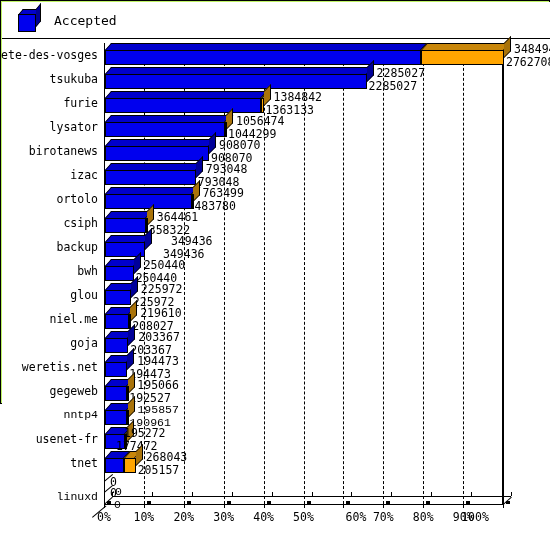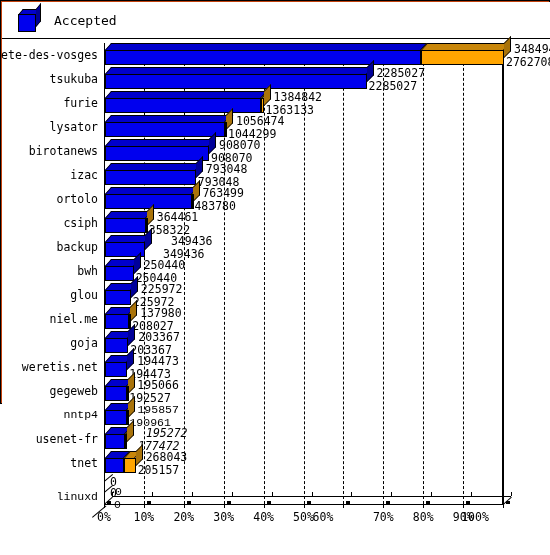--- a/index.html
+++ b/index.html
@@ -3,21 +3,21 @@
 <meta charset="utf-8">
 <style>
   html,body{margin:0;padding:0;background:#ffffff;}
   body{
     width:550px;height:555px;position:relative;overflow:hidden;
     font-family:"DejaVu Sans Mono","Liberation Mono",monospace;
     background:#ffffff;
   }
   #frame{
     position:absolute;left:0;top:0;width:550px;height:404px;
-    border:1px solid #000;box-sizing:border-box;background:#c2410c;
+    border:1px solid #000;box-sizing:border-box;background:#bef264;
   }
   
   #legend{
     position:absolute;left:1px;top:1px;width:548px;height:37px;
     border-bottom:1px solid #000;box-sizing:border-box;background:#fff;
   }
   .legend-entry{position:absolute;top:0;height:37px;display:flex;align-items:center;}
   .legend-entry.accepted{left:16px;}
   .legend-entry.rejected{left:305px;}
   .swatch{position:relative;width:23px;height:23px;margin-right:13px;}
@@ -317,21 +317,21 @@
               <div class="top3d" style="background: rgb(0, 0, 204);"></div>
               <div class="face" style="background: rgb(0, 0, 238);"></div>
             </div>
             <div class="seg" style="left: 23.8175px; width: 1.32617px;">
               <div class="top3d" style="background: rgb(200, 134, 10);"></div>
               <div class="side3d" style="background: rgb(169, 115, 10);"></div>
               <div class="face" style="background: rgb(255, 165, 0);"></div>
             </div>
           </div>
           <div class="values" style="left: 138.144px;">
-            <span>137980</span>
+            <span>219610</span>
             <span style="margin-top: 1px; margin-left: -8px;">208027</span>
           </div>
         </div>
         <div class="row" style="top: 292px;">
           <div class="cat-label">goja</div>
           <div class="bar-wrap">
             <div class="seg" style="left: 0px; width: 23.284px;">
               <div class="top3d" style="background: rgb(0, 0, 204);"></div>
               <div class="side3d" style="background: rgb(0, 0, 153);"></div>
               <div class="face" style="background: rgb(0, 0, 238);"></div>
@@ -398,21 +398,21 @@
             <div class="seg" style="left: 0px; width: 20.3192px;">
               <div class="top3d" style="background: rgb(0, 0, 204);"></div>
               <div class="face" style="background: rgb(0, 0, 238);"></div>
             </div>
             <div class="seg" style="left: 20.3192px; width: 2.03797px;">
               <div class="top3d" style="background: rgb(200, 134, 10);"></div>
               <div class="side3d" style="background: rgb(169, 115, 10);"></div>
               <div class="face" style="background: rgb(255, 165, 0);"></div>
             </div>
           </div>
-          <div class="values" style="left: 144px; font-style: italic;">
+          <div class="values" style="left: 122px;">
             <span>195272</span>
             <span style="margin-top: 1px; margin-left: -8px;">177472</span>
           </div>
         </div>
         <div class="row" style="top: 412px;">
           <div class="cat-label">tnet</div>
           <div class="bar-wrap">
             <div class="seg" style="left: 0px; width: 19.4186px;">
               <div class="top3d" style="background: rgb(0, 0, 204);"></div>
               <div class="face" style="background: rgb(0, 0, 238);"></div>
@@ -475,21 +475,21 @@
         <div class="tick-nub" style="left: 504px;"></div>
         <div class="tick-back" style="left: 509px;"></div>
       </div>
     <div id="xlabels">
         <div class="xtick-label" style="left: 102px;">0%</div>
         <div class="xtick-label" style="left: 141.9px;">10%</div>
         <div class="xtick-label" style="left: 181.8px;">20%</div>
         <div class="xtick-label" style="left: 221.7px;">30%</div>
         <div class="xtick-label" style="left: 261.6px;">40%</div>
         <div class="xtick-label" style="left: 301.5px;">50%</div>
-        <div class="xtick-label" style="left: 321px;">60%</div>
+        <div class="xtick-label" style="left: 354px;">60%</div>
         <div class="xtick-label" style="left: 381.3px;">70%</div>
         <div class="xtick-label" style="left: 421.2px;">80%</div>
         <div class="xtick-label" style="left: 461.1px;">90%</div>
         <div class="xtick-label" style="left: 473px;">100%</div>
       </div>
 
   <div style="position: absolute;">
         <div class="zero-mark" style="left: 108px; top: 438px;">0</div>
         <div class="zero-mark" style="left: 108px; top: 449px;">0</div>
       </div>

